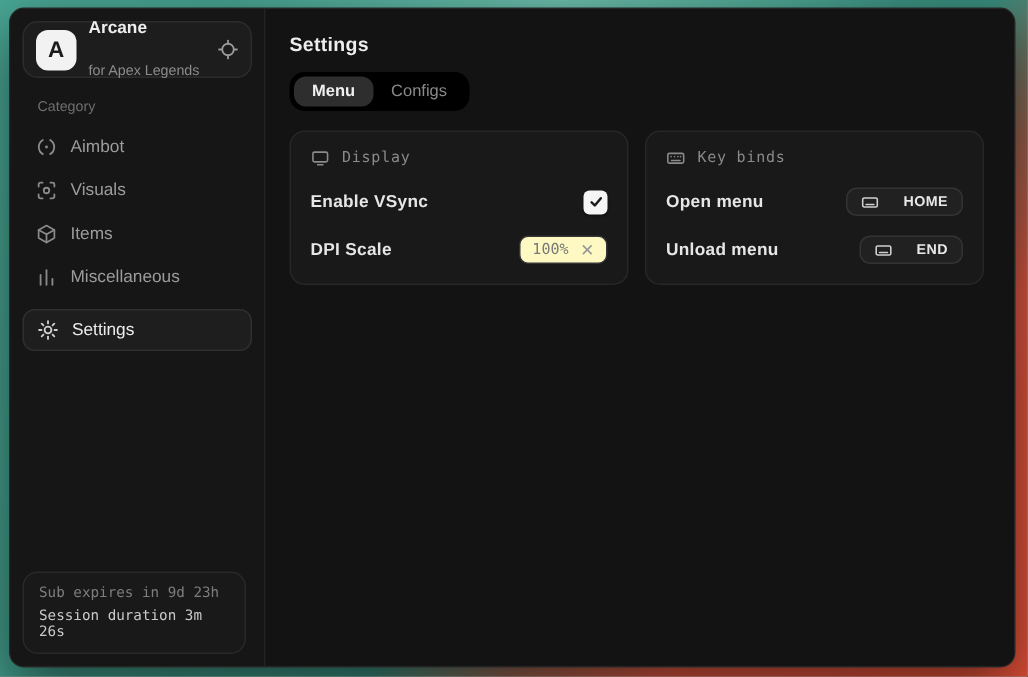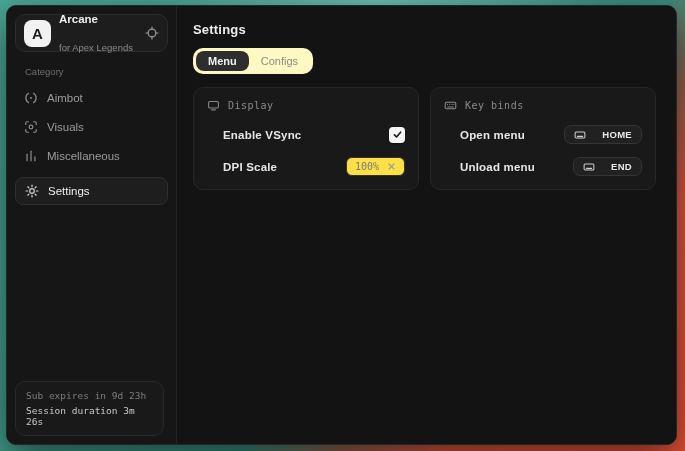--- a/index.html
+++ b/index.html
@@ -29,31 +29,31 @@
   .nav-item { display:flex; align-items:center; gap:9px; padding:7px 9px; border-radius:8px; color:#9c9c9c; font-size:11.5px; margin-bottom:1px; cursor:default; }
   .nav-item svg { color:#8a8a8a; flex:0 0 14px; }
   .nav-item.active { background:#1e1e1e; border:1px solid #2f2f2f; color:#ececec; margin-top:7px; padding:6px 9px; }
   .nav-item.active svg { color:#d0d0d0; }
   .status-card { position:absolute; left:8px; right:12px; bottom:8px; background:#191919; border:1px solid #292929; border-radius:10px; padding:8px 10px; font-family:"DejaVu Sans Mono", monospace; }
   .status-line1 { font-size:9.5px; color:#7d7d7d; }
   .status-line2 { font-size:9.5px; color:#c9c9c9; margin-top:4px; }
   
   .main { flex:1; background:#131313; padding:16px 12px 16px 16px; position:relative; }
   .page-title { font-size:13px; font-weight:700; color:#ededed; letter-spacing:.2px; }
-  .tabs { display:inline-flex; align-items:center; background:#fef9c3; border-radius:10px; padding:3px; margin-top:11px;justify-content:center; }
+  .tabs { display:inline-flex; align-items:center; background:#000000; border-radius:10px; padding:3px; margin-top:11px;justify-content:center; }
   .tab { font-size:11px; padding:4px 12px; border-radius:8px; color:#8a8a8a; cursor:default; }
   .tab.active { background:#2e2e2e; color:#f0f0f0; font-weight:700; }
   .cards { display:flex; gap:11px; margin-top:13px; align-items:flex-start; }
   .card { width:226px; background:#191919; border:1px solid #272727; border-radius:10px; padding:11px 13px 13px 13px; }
   .card-header { display:flex; align-items:center; gap:8px; color:#8a8a8a; font-family:"DejaVu Sans Mono", monospace; font-size:10px; letter-spacing:.5px; }
   .card-header svg { color:#8a8a8a; }
-  .row { display:flex; align-items:center; justify-content:space-between; margin-top:13px; min-height:19px;margin-left:16px; }
+  .row { display:flex; align-items:center; justify-content:space-between; margin-top:13px; min-height:19px; }
   .row-label { font-size:11.5px; font-weight:600; color:#e6e6e6; letter-spacing:.2px; }
   .checkbox { width:16px; height:16px; background:#f5f5f5; border-radius:4px; display:flex; align-items:center; justify-content:center; box-shadow:0 1px 2px rgba(0,0,0,.4); }
-  .dpi-input { display:flex; align-items:center; gap:8px; background:#fde047; border:1px solid #343434; border-radius:6px; padding:3px 8px; height:19px; }
+  .dpi-input { display:flex; align-items:center; gap:8px; background:#fef9c3; border:1px solid #343434; border-radius:6px; padding:3px 8px; height:19px; }
   .dpi-value { font-family:"DejaVu Sans Mono", monospace; font-size:10px; color:#7a7a7a; }
   .dpi-clear { display:flex; color:#9a9a9a; }
   .key-badge { display:flex; align-items:center; gap:16px; background:#212121; border:1px solid #343434; border-radius:7px; padding:3px 9px; height:19px; color:#e8e8e8; font-size:9.5px; font-weight:700; letter-spacing:.3px; }
   .key-badge svg { color:#cfcfcf; }
 </style>
 </head>
 <body>
 
 <div class="window">
 
@@ -91,20 +91,28 @@
       <svg width="14" height="14" viewBox="0 0 16 16" fill="none" stroke="currentColor" stroke-width="1.4" stroke-linecap="round">
         <path d="M2 5 V3.6 Q2 2 3.6 2 H5"></path>
           <path d="M11 2 h1.4 Q14 2 14 3.6 V5"></path>
         <path d="M14 11 v1.4 Q14 14 12.4 14 H11"></path>
           <path d="M5 14 H3.6 Q2 14 2 12.4 V11"></path>
         <circle cx="8" cy="8" r="2.1"></circle>
       </svg>
       <span>Visuals</span>
     </div>
 
+    <div class="nav-item">
+      <svg width="14" height="14" viewBox="0 0 16 16" fill="none" stroke="currentColor" stroke-width="1.3" stroke-linecap="round" stroke-linejoin="round">
+        <path d="M8 1.6 L14 4.9 V11.1 L8 14.4 L2 11.1 V4.9 Z"></path>
+        <path d="M2 4.9 L8 8.2 L14 4.9"></path>
+          <path d="M8 8.2 V14.4"></path>
+      </svg>
+      <span>Items</span>
+    </div>
 
     <div class="nav-item">
       <svg width="14" height="14" viewBox="0 0 16 16" fill="none" stroke="currentColor" stroke-width="1.4" stroke-linecap="round">
         <line x1="3.5" y1="6" x2="3.5" y2="13.5"></line>
         <line x1="8" y1="2.5" x2="8" y2="13.5"></line>
         <line x1="12.5" y1="9" x2="12.5" y2="13.5"></line>
       </svg>
       <span>Miscellaneous</span>
     </div>
 

